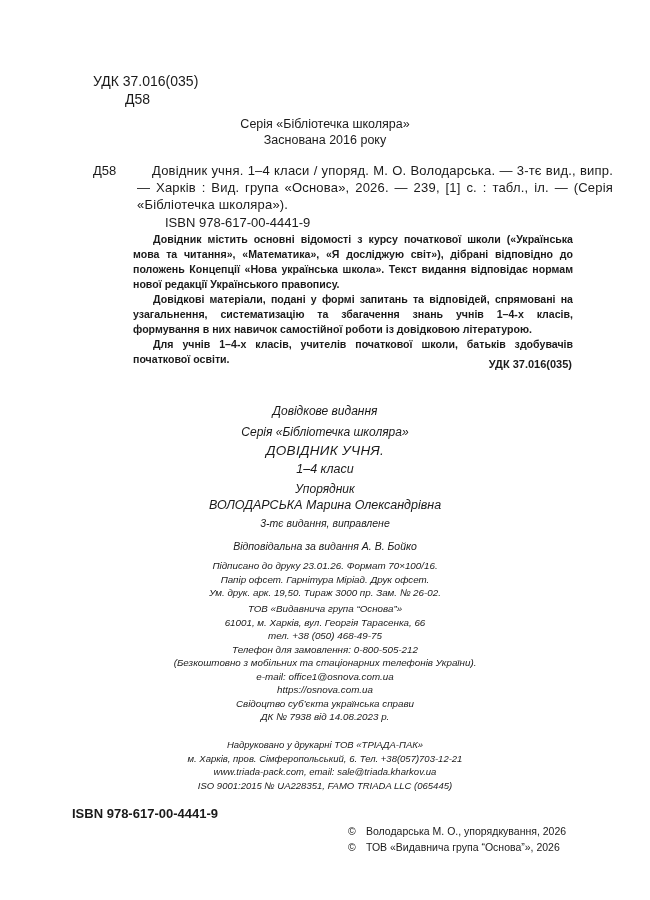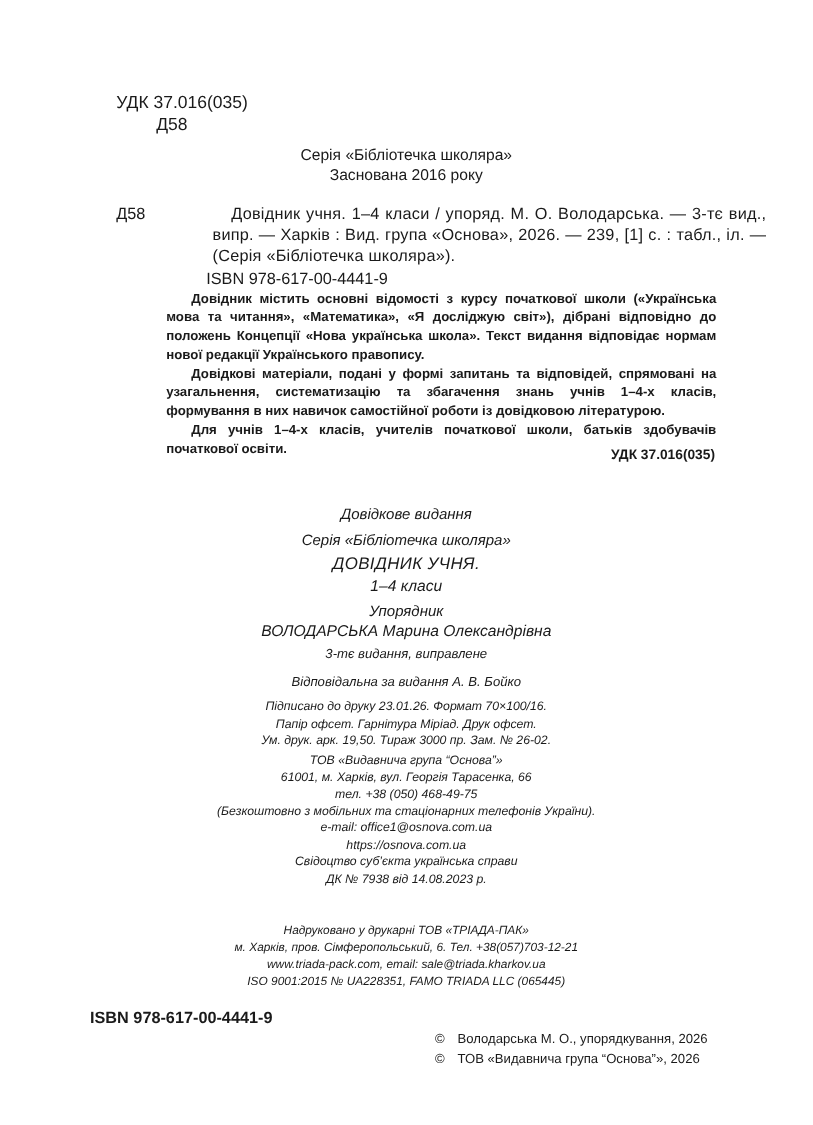--- a/index.html
+++ b/index.html
@@ -4,21 +4,21 @@
 <style>
   html, body { margin: 0; padding: 0; background: #ffffff; }
   body { width: 650px; height: 900px; position: relative; overflow: hidden;
          font-family: "Liberation Sans", "DejaVu Sans", sans-serif; color: #1a1a1a; }
   .abs { position: absolute; }
   .udk-top { left: 93px; top: 72px; font-size: 14px; line-height: 18px; }
   .d58-top { left: 125px; top: 90px; font-size: 14px; line-height: 18px; }
   .series-block { left: 0; width: 650px; top: 116px; text-align: center; font-size: 12.5px; line-height: 16px; }
   .bib { left: 93px; top: 162px; width: 520px; font-size: 13px; line-height: 17px; }
   .bib .code { position: absolute; left: 0; top: 0; }
-  .bib .text { margin-left: 77px; text-align: justify; text-align-last: left; text-indent: 15px; letter-spacing: 0.2px; }
+  .bib .text { margin-left: 44px; text-align: justify; text-align-last: left; text-indent: 15px; letter-spacing: 0.2px; }
   .bib .isbn { position: absolute; left: 72px; top: 52px; }
   .annot { left: 133px; top: 232px; width: 440px; font-size: 10.6px; line-height: 15px; text-align: justify; font-weight: bold; }
   .annot p { margin: 0; text-indent: 20px; }
   .annot p.last { text-align: justify; }
   .udk-right { right: 78px; top: 358px; font-size: 11px; font-weight: bold; }
   .center { left: 0; width: 650px; text-align: center; font-style: italic; }
   .c-ref { top: 404px; font-size: 12px; }
   .c-series { top: 425px; font-size: 12px; }
   .c-title { top: 443px; font-size: 13.5px; letter-spacing: 0.3px; }
   .c-classes { top: 462px; font-size: 12.5px; }
@@ -70,20 +70,21 @@
 <div class="abs center print-block">
   <span class="line">Підписано до друку 23.01.26. Формат 70×100/16.</span>
   <span class="line">Папір офсет. Гарнітура Міріад. Друк офсет.</span>
   <span class="line">Ум. друк. арк. 19,50. Тираж 3000 пр. Зам. № 26-02.</span>
 </div>
 
 <div class="abs center pub-block">
   <span class="line">ТОВ «Видавнича група “Основа”»</span>
   <span class="line">61001, м. Харків, вул. Георгія Тарасенка, 66</span>
   <span class="line">тел. +38 (050) 468-49-75</span>
+  <span class="line">Телефон для замовлення: 0-800-505-212</span>
   <span class="line">(Безкоштовно з мобільних та стаціонарних телефонів України).</span>
   <span class="line">e-mail: office1@osnova.com.ua</span>
   <span class="line">https://osnova.com.ua</span>
   <span class="line">Свідоцтво суб’єкта українська справи</span>
   <span class="line">ДК № 7938 від 14.08.2023 р.</span>
 </div>
 
 <div class="abs center printer-block">
   <span class="line">Надруковано у друкарні ТОВ «ТРІАДА-ПАК»</span>
   <span class="line">м. Харків, пров. Сімферопольський, 6. Тел. +38(057)703-12-21</span>

